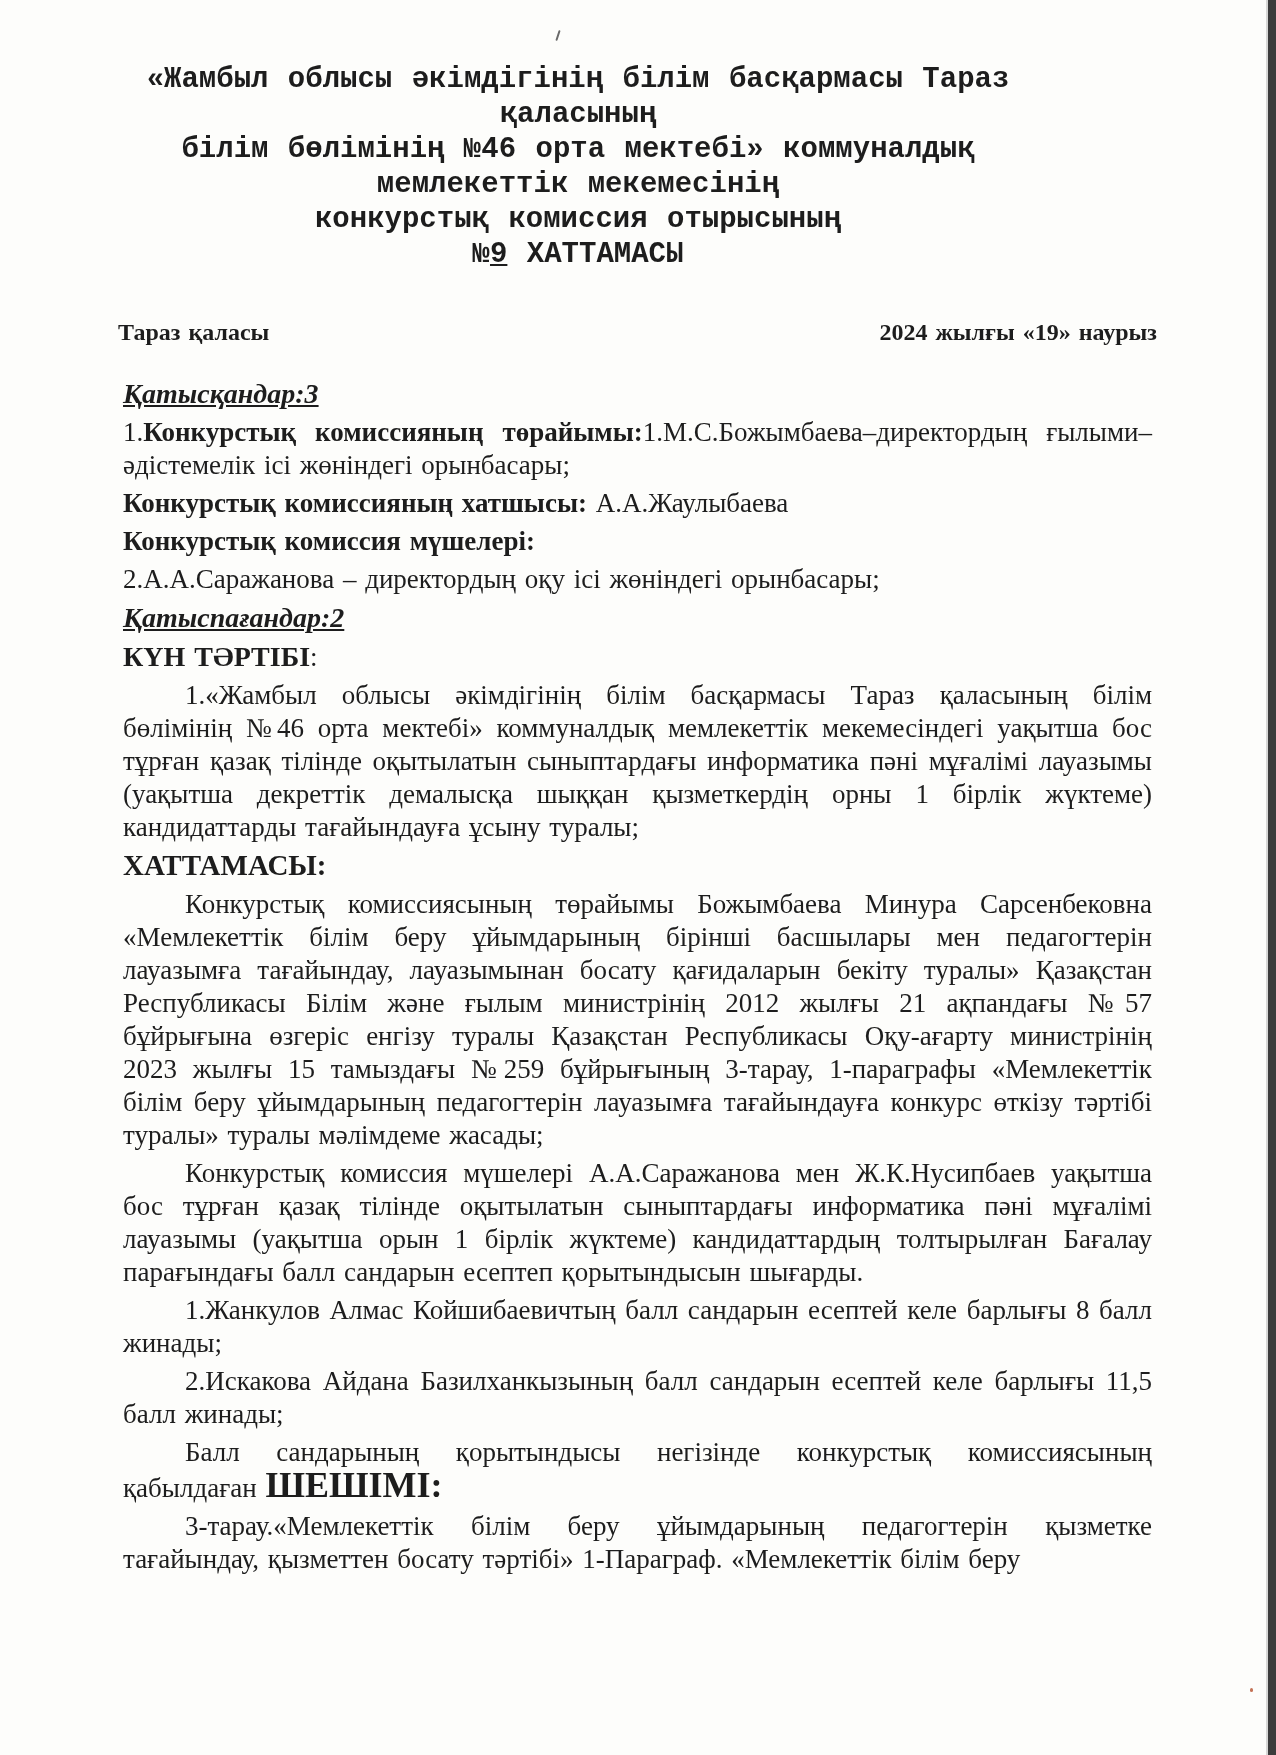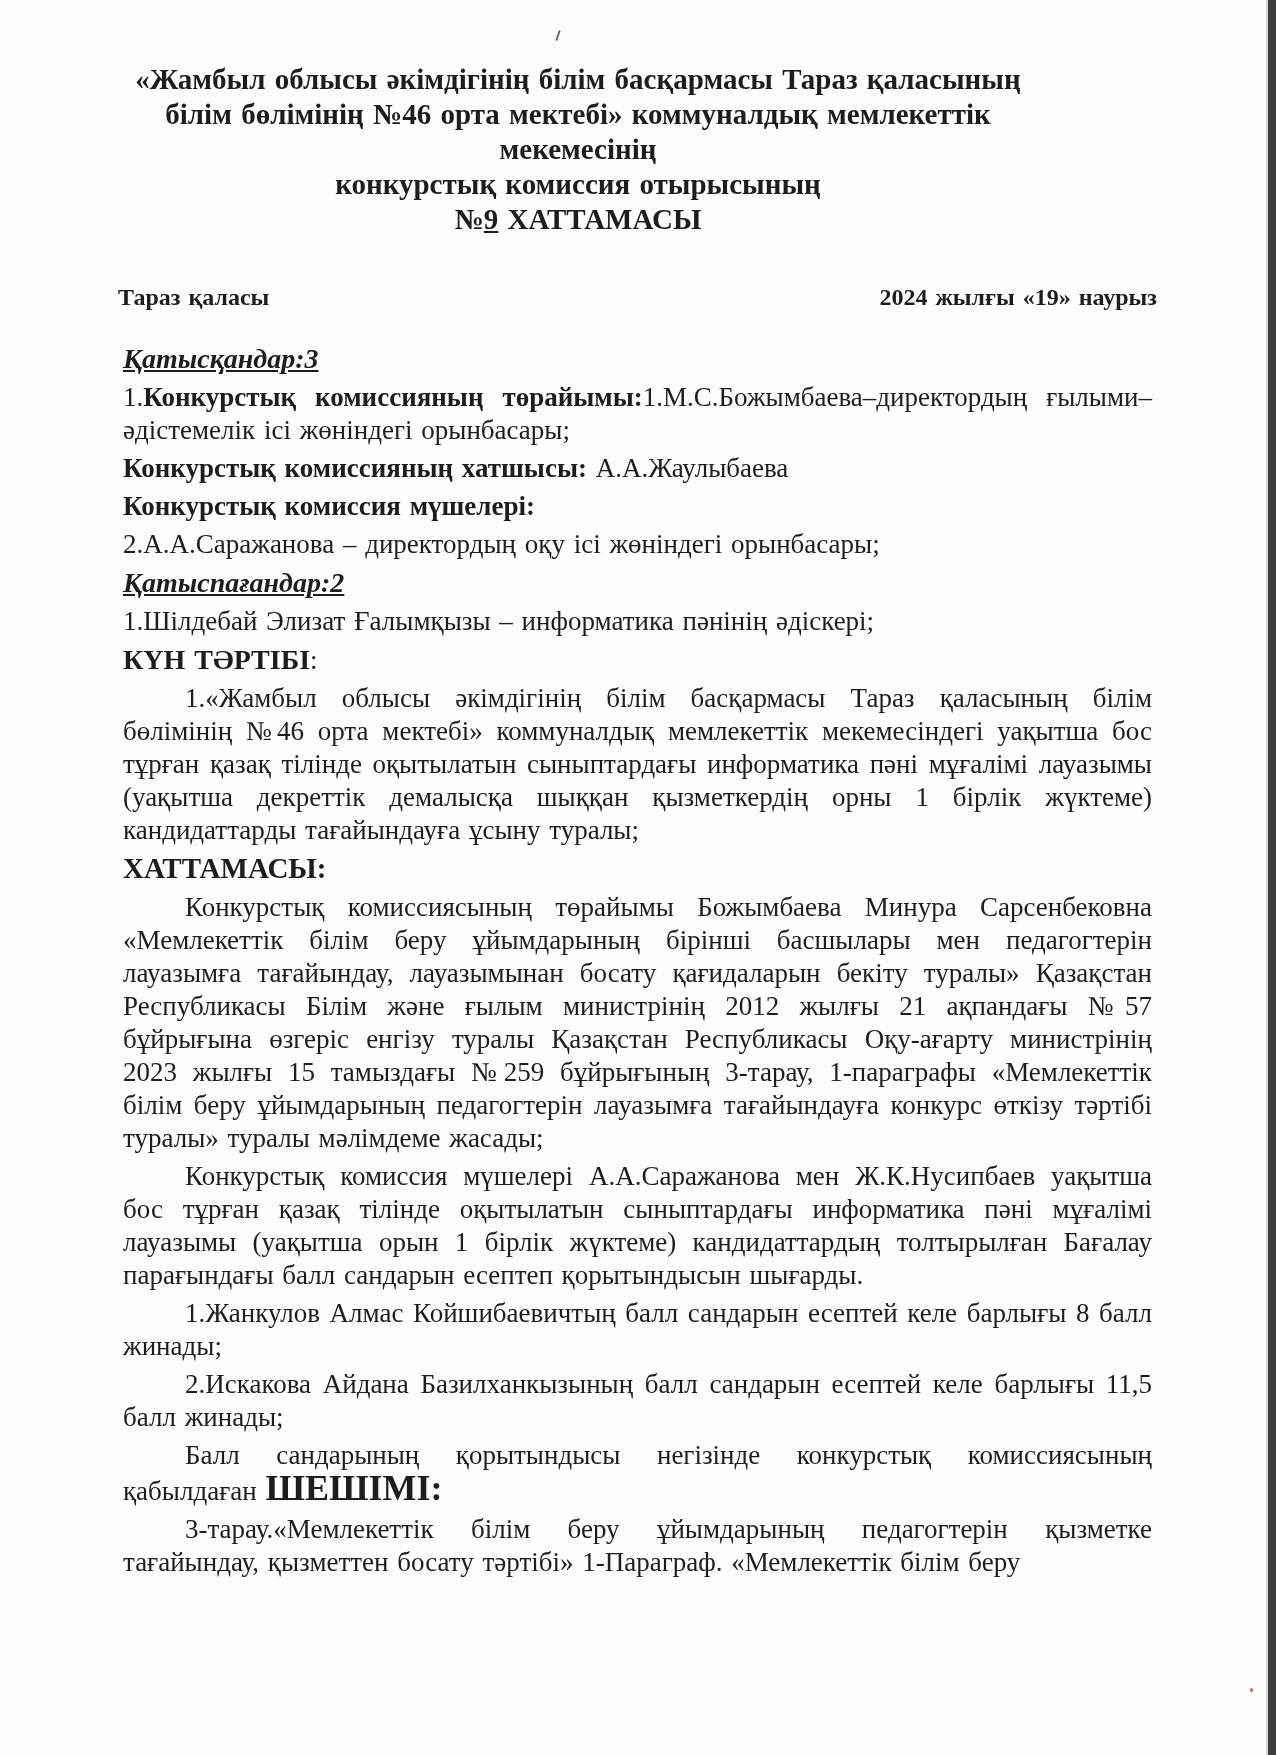--- a/index.html
+++ b/index.html
@@ -29,21 +29,21 @@
     background:#b5502e;border-radius:2px;opacity:.8;
   }
   .content{
     position:absolute;left:118px;top:62px;width:1039px;
     font-size:27px;line-height:33px;
     word-spacing:2px;
   }
   .title{
     width:920px;margin:0;
     text-align:center;font-weight:bold;
-    font-size:29px;line-height:35px;
+    font-size:29px;line-height:35px;font-family:Liberation Mono, monospace;
   }
   .title div{margin:0;}
   .protocol-line{white-space:pre-wrap;}
   .u-num{text-decoration:underline;}
   .meta-row{
     display:flex;justify-content:space-between;
     margin-top:44px;font-weight:bold;font-size:24px;line-height:33px;
   }
   p{margin:5px;padding:0;}
   .sec-head{
@@ -87,21 +87,20 @@
     <p class="jp"><span>1.</span><span class="b">Конкурстық комиссияның төрайымы:</span><span>1.М.С.Божымбаева–директордың ғылыми–әдістемелік ісі жөніндегі орынбасары;</span></p>
 
     <p class="pre"><span class="b">Конкурстық комиссияның хатшысы:</span><span> А.А.Жаулыбаева</span></p>
 
     <p><span class="b">Конкурстық комиссия мүшелері:</span></p>
 
     <p>2.А.А.Саражанова – директордың оқу ісі жөніндегі орынбасары;</p>
 
     <p><span class="sec-head">Қатыспағандар:2</span></p>
 
-    <p>1.Шілдебай Элизат Ғалымқызы – информатика пәнінің әдіскері;</p>
 
     <p><span class="agenda-head">КҮН ТӘРТІБІ</span><span>:</span></p>
 
     <p class="jp ind">1.«Жамбыл облысы әкімдігінің білім басқармасы Тараз қаласының білім бөлімінің №46 орта мектебі» коммуналдық мемлекеттік мекемесіндегі уақытша бос тұрған қазақ тілінде оқытылатын сыныптардағы информатика пәні мұғалімі лауазымы (уақытша декреттік демалысқа шыққан қызметкердің орны 1 бірлік жүктеме) кандидаттарды тағайындауға ұсыну туралы;</p>
 
     <p><span class="heard-head">ХАТТАМАСЫ:</span></p>
 
     <p class="jp ind">Конкурстық комиссиясының төрайымы Божымбаева Минура Сарсенбековна «Мемлекеттік білім беру ұйымдарының бірінші басшылары мен педагогтерін лауазымға тағайындау, лауазымынан босату қағидаларын бекіту туралы» Қазақстан Республикасы Білім және ғылым министрінің 2012 жылғы 21 ақпандағы №57 бұйрығына өзгеріс енгізу туралы Қазақстан Республикасы Оқу-ағарту министрінің 2023 жылғы 15 тамыздағы №259 бұйрығының 3-тарау, 1-параграфы «Мемлекеттік білім беру ұйымдарының педагогтерін лауазымға тағайындауға конкурс өткізу тәртібі туралы» туралы мәлімдеме жасады;</p>
     <p class="jp ind">Конкурстық комиссия мүшелері А.А.Саражанова мен Ж.К.Нусипбаев уақытша бос тұрған қазақ тілінде оқытылатын сыныптардағы информатика пәні мұғалімі лауазымы (уақытша орын 1 бірлік жүктеме) кандидаттардың толтырылған Бағалау парағындағы балл сандарын есептеп қорытындысын шығарды.</p>
     <p class="jp ind">1.Жанкулов Алмас Койшибаевичтың балл сандарын есептей келе барлығы 8 балл жинады;</p>

